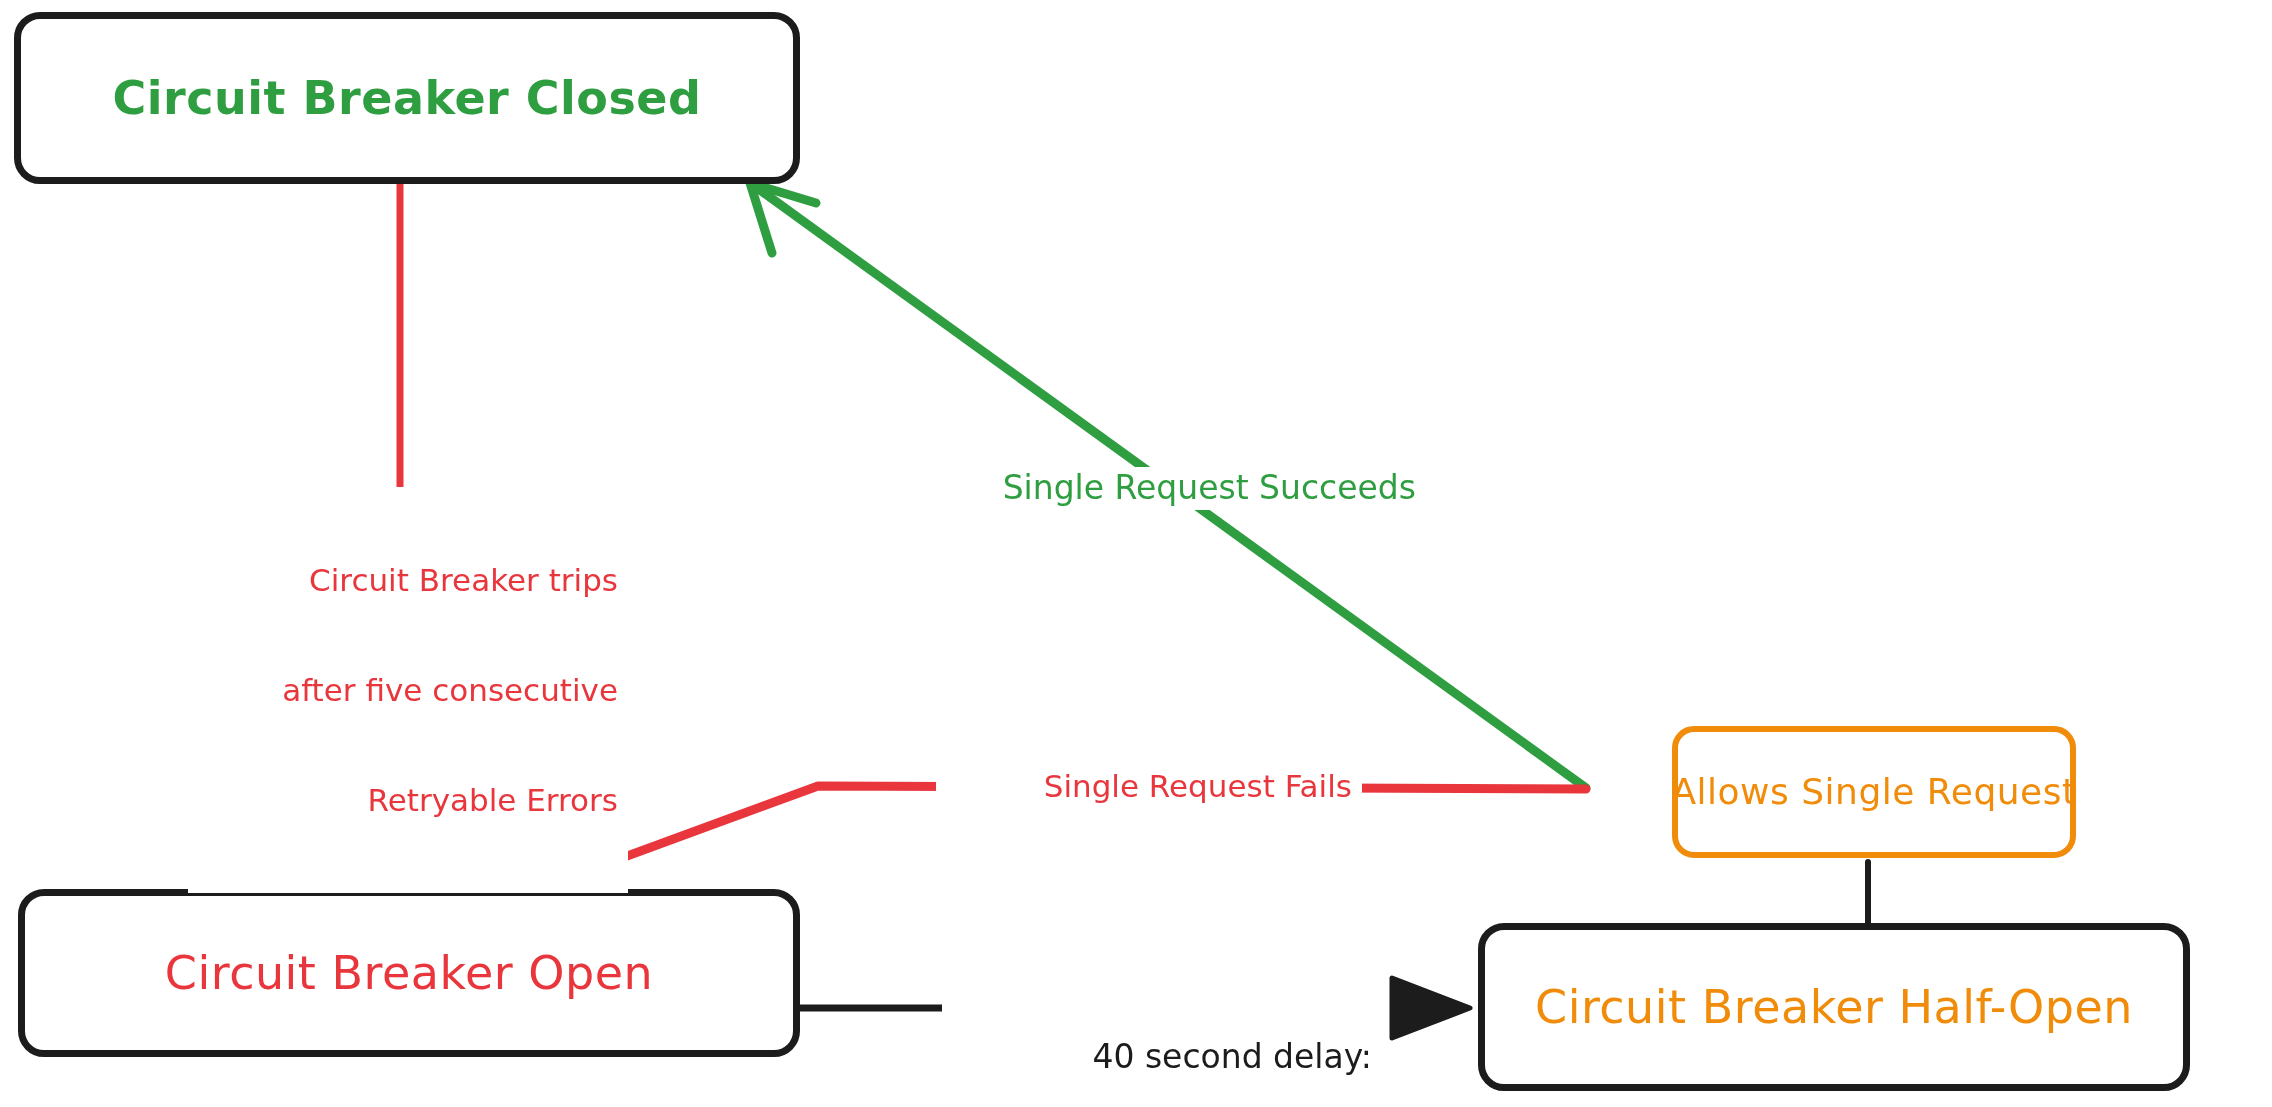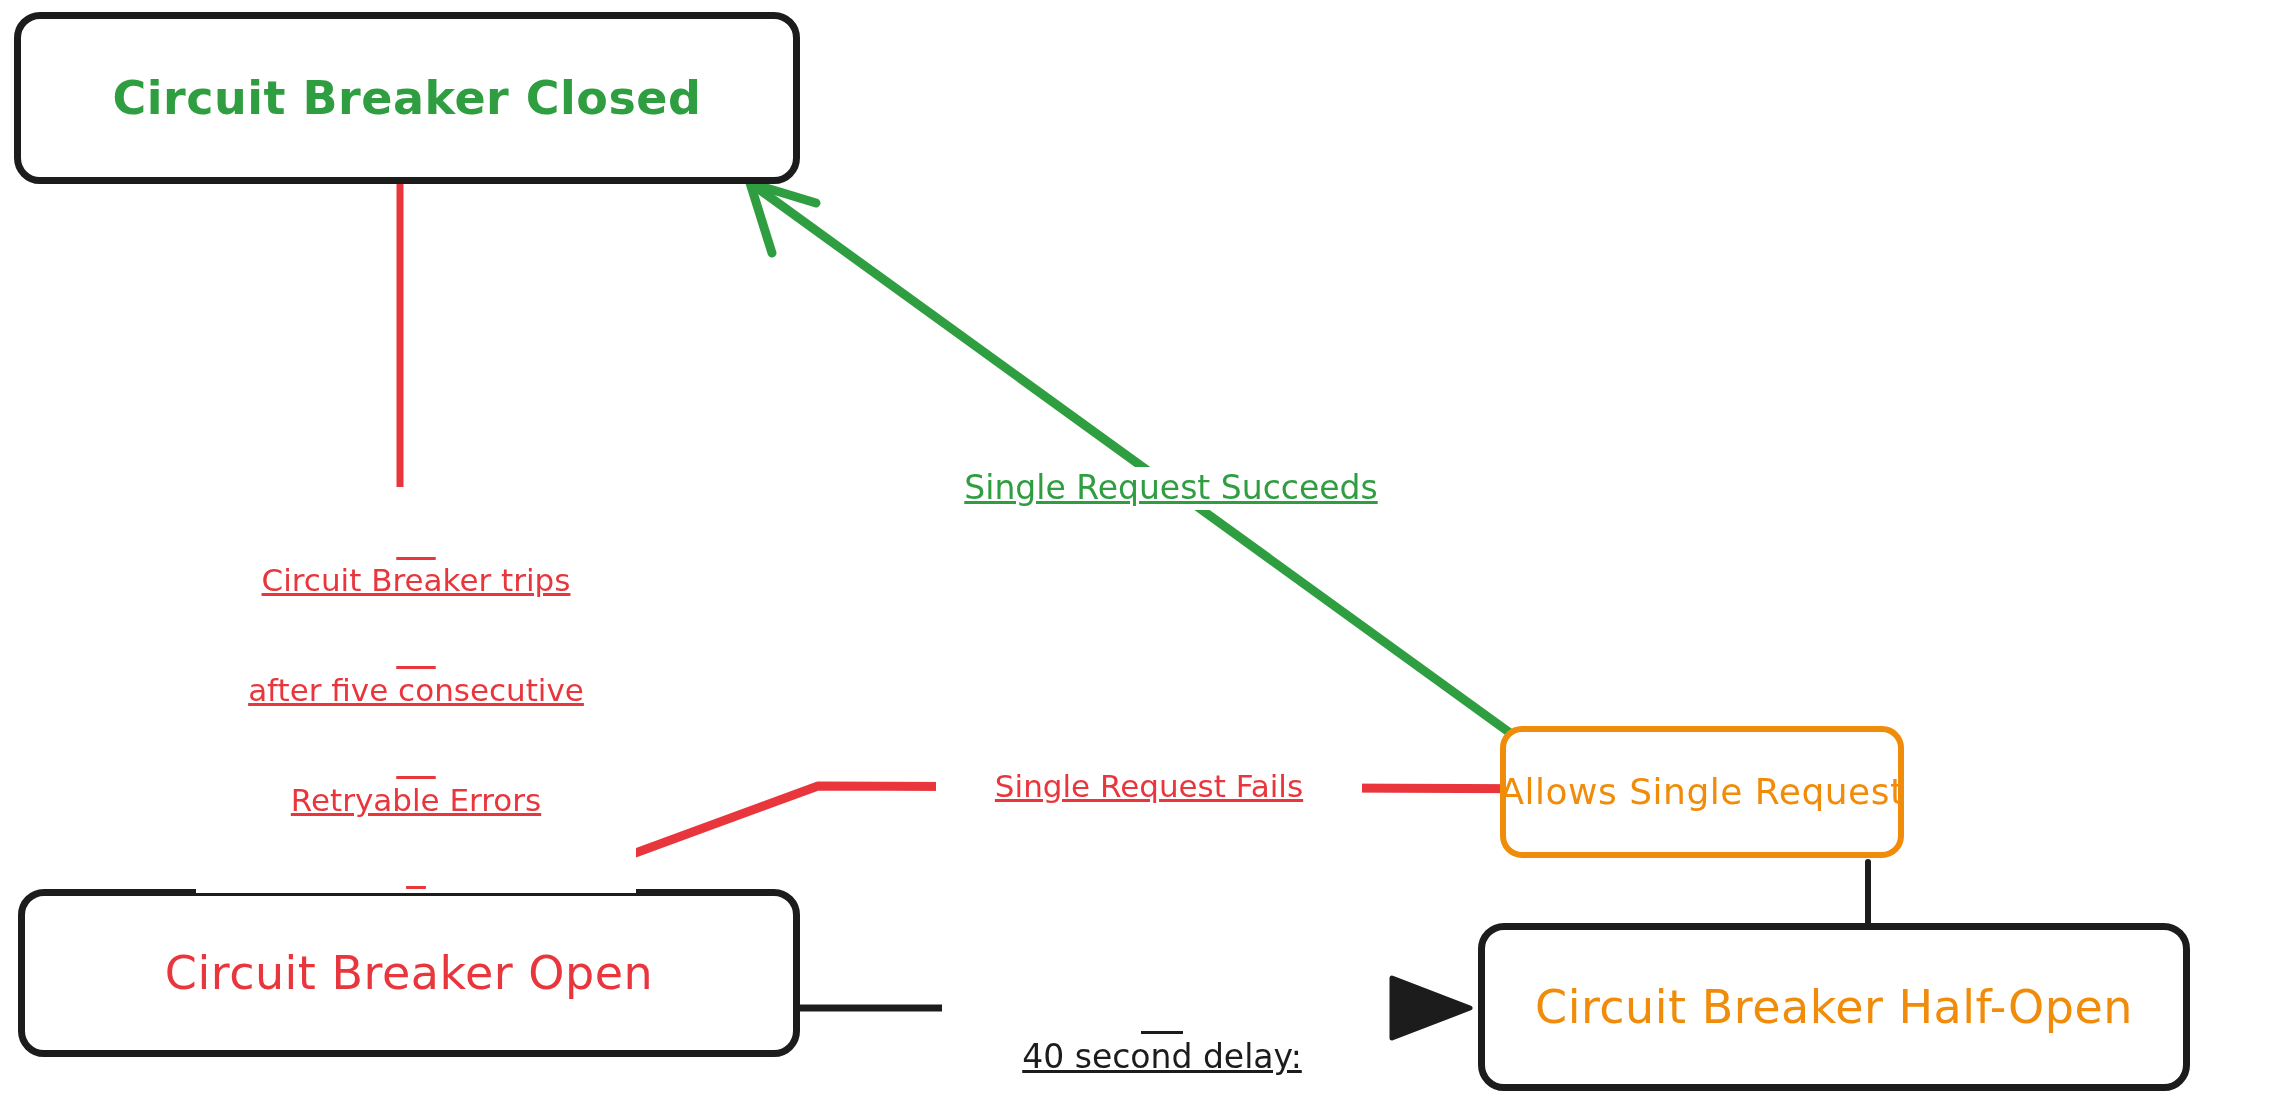--- a/index.html
+++ b/index.html
@@ -64,24 +64,23 @@
     font-size: 46px;
   }
   .lbl-allows {
     color: #f08c0a;
     font-size: 36px;
   }
   .edge-label {
     position: absolute;
     font-family: "DejaVu Sans", sans-serif;
     line-height: 1.18;
-    text-align: center;
+    text-align: right;
     white-space: pre;
     background: transparent;
-    text-decoration: underline;
   }
   .edge-label-red {
     color: #e8363c;
     font-size: 31px;
   }
   .edge-label-green {
     color: #2f9e41;
     font-size: 33px;
   }
   .edge-label-black {
@@ -130,25 +129,25 @@
   </div>
 
   <div class="node node-black" style="left:18px; top:889px; width:782px; height:168px;">
     <span class="node-label lbl-open">Circuit Breaker Open</span>
   </div>
 
   <div class="node node-black" style="left:1478px; top:923px; width:712px; height:168px;">
     <span class="node-label lbl-halfopen">Circuit Breaker Half-Open</span>
   </div>
 
-  <div class="node node-orange" style="left:1500px; top:726px; width:404px; height:132px;">
+  <div class="node node-orange" style="left:1672px; top:726px; width:404px; height:132px;">
     <span class="node-label lbl-allows">Allows Single Request</span>
   </div>
 
-  <div class="edge-label edge-label-red lbl-chip" style="left:196px; top:487px; width:420px;">
+  <div class="edge-label edge-label-red lbl-chip" style="left:188px; top:487px; width:420px;">
     <div>Circuit Breaker trips</div>
     <div>after five consecutive</div>
     <div>Retryable Errors</div>
   </div>
 
   <div class="edge-label edge-label-green lbl-chip" style="left:916px; top:467px; width:490px;">Single Request Succeeds</div>
 
   <div class="edge-label edge-label-red lbl-chip" style="left:936px; top:766px; width:406px;">Single Request Fails</div>
 
   <div class="edge-label edge-label-black lbl-chip" style="left:942px; top:958px; width:420px;">

